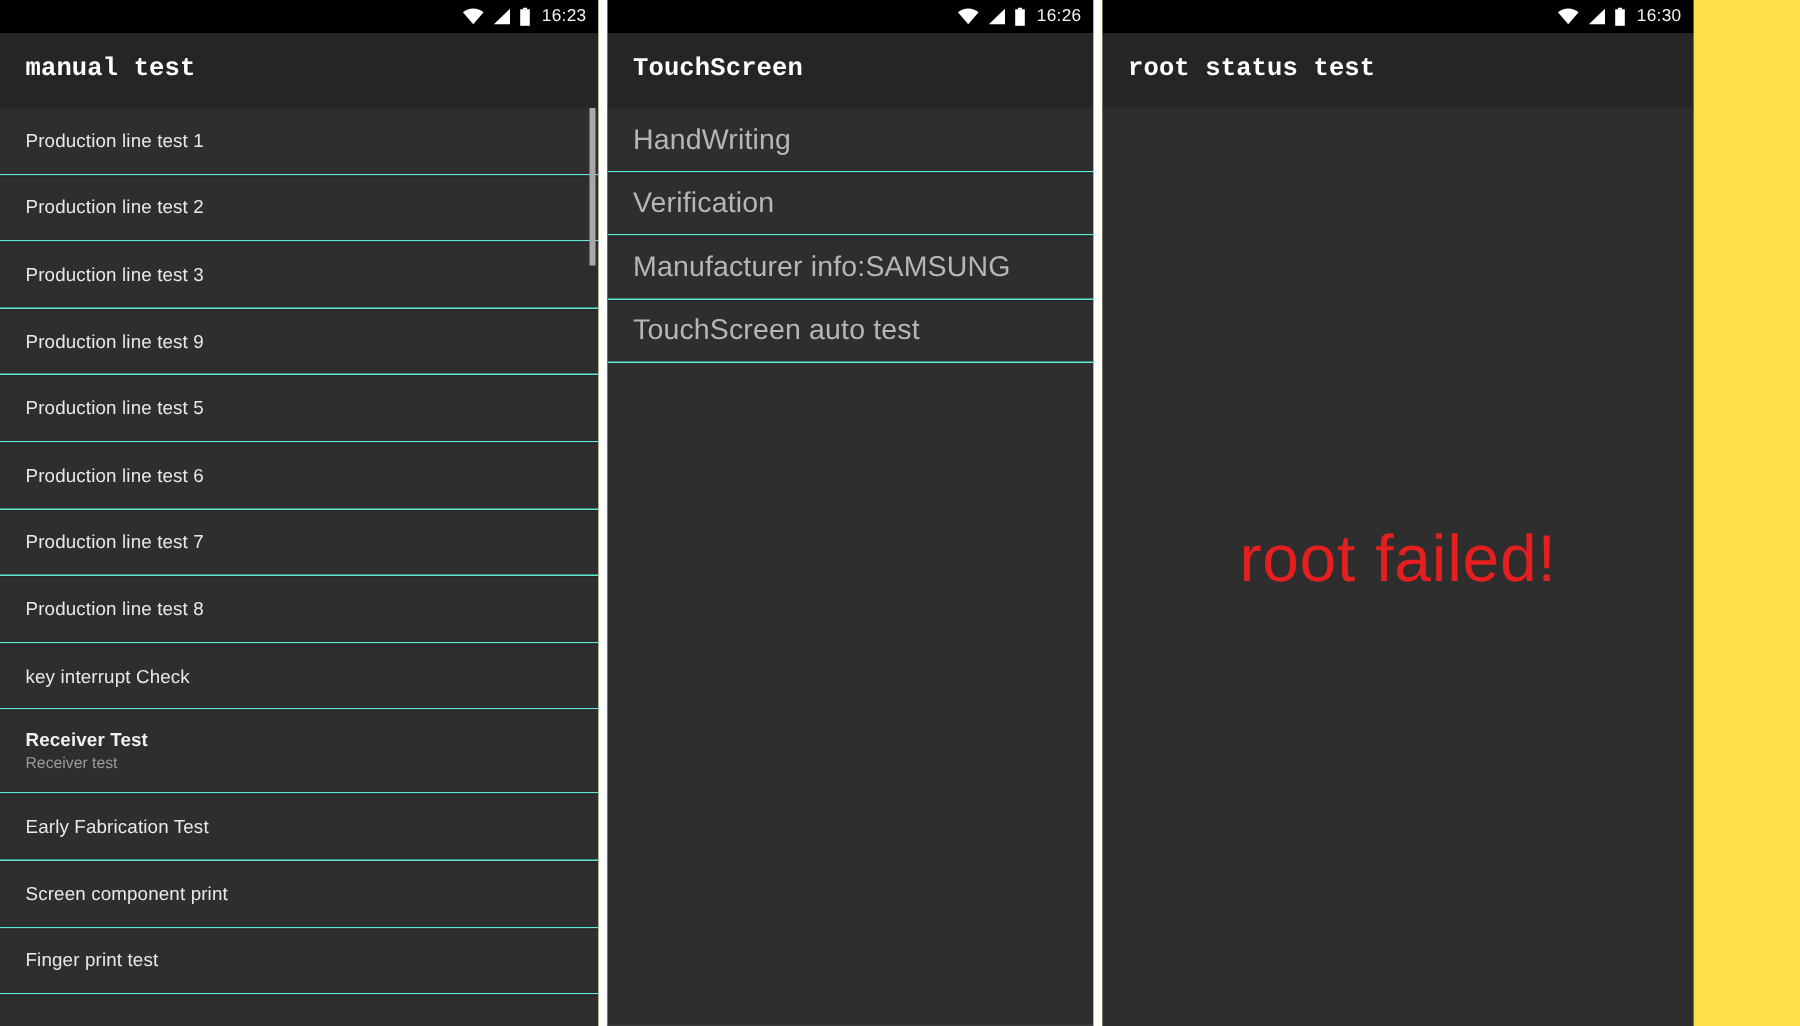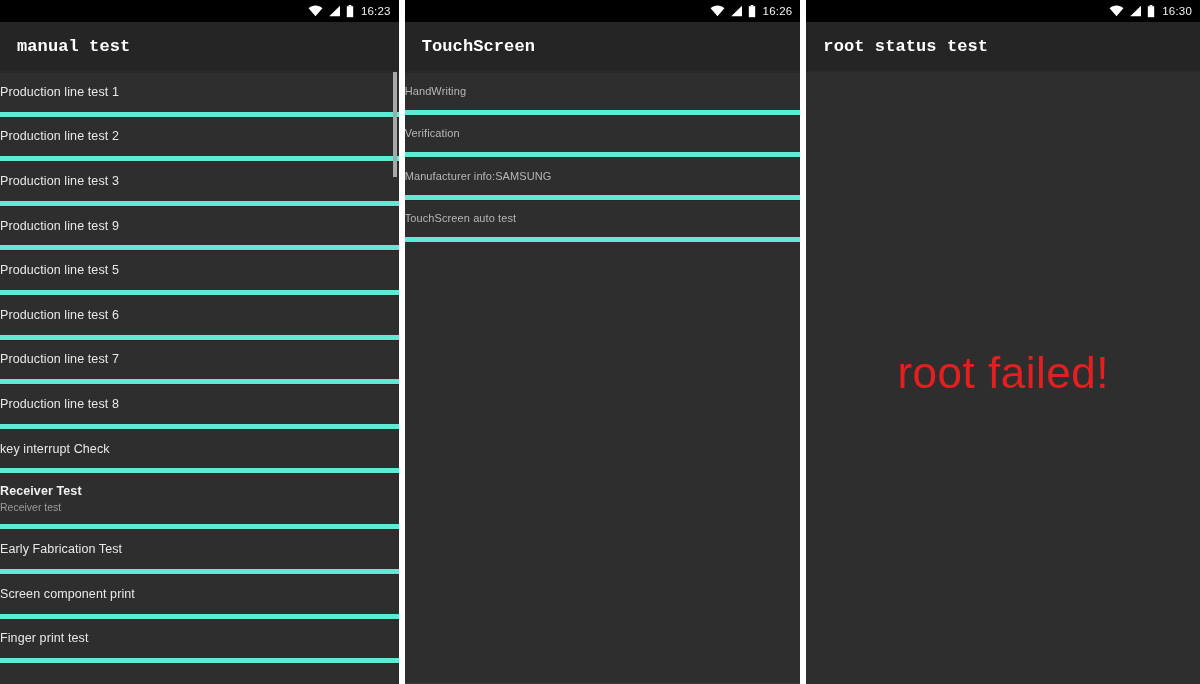--- a/index.html
+++ b/index.html
@@ -22,21 +22,21 @@
 
   
   .phone {
     position: relative;
     height: 684px;
     background: #2e2e2e;
     overflow: hidden;
   }
   .phone.p1 { width: 399px; }
   .phone.gap { width: 6px; background: #ffffff; height: 684px; }
-  .phone.p2 { width: 396px; }
+  .phone.p2 { width: 324px; }
   .phone.p3 { width: 394px; }
 
   
   .statusbar {
     height: 22px;
     background: #000000;
     display: flex;
     align-items: center;
     justify-content: flex-end;
     padding-right: 8px;
@@ -73,21 +73,22 @@
     position: relative;
     background: #2e2e2e;
     height: calc(684px - 72px);
     overflow: hidden;
   }
   .row {
     position: relative;
     display: flex;
     flex-direction: column;
     justify-content: center;
-    border-bottom: 5px solid #5eead4;
+    padding-left: 17px;
+    border-bottom: 1px solid #5eead4;
     border-top: 1px solid #272727;
     background: #2e2e2e;
   }
   .list.dense .row { height: 44.6px; }
   .list.dense .row.two-line { height: 56px; }
   .list.roomy .row { height: 42.5px; }
 
   .row .primary {
     color: #e8e8e8;
     font-size: 12.5px;
@@ -97,21 +98,21 @@
   .row .primary.bold { font-weight: bold; color: #f0f0f0; }
   .row .secondary {
     color: #9b9b9b;
     font-size: 10.5px;
     line-height: 14px;
     margin-top: 1px;
   }
 
   .list.roomy .row .primary {
     color: #b6b6b6;
-    font-size: 11px;
+    font-size: 19px;
   }
 
   
   .scrollbar-track {
     position: absolute;
     top: 0;
     right: 2px;
     width: 4px;
     height: 100%;
     pointer-events: none;

